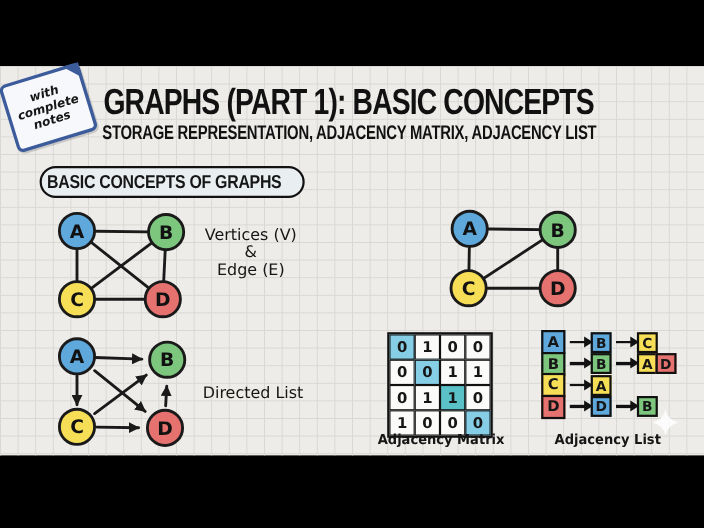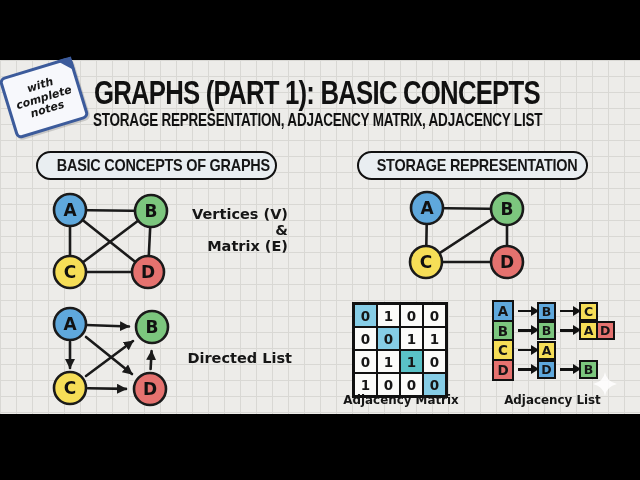--- a/index.html
+++ b/index.html
@@ -24,31 +24,31 @@
     border-top:15px solid var(--note-border);border-left:15px solid transparent;border-bottom-left-radius:3px;}
   .note span{font-size:11px;font-weight:bold;line-height:12.5px;font-style:italic;}
   
   .title{position:absolute;left:94px;top:14px;font-family:"Liberation Sans",sans-serif;
     font-weight:bold;font-size:33px;letter-spacing:-1px;white-space:nowrap;
     transform:scaleX(.78);transform-origin:left top;color:#111;}
   .subtitle{position:absolute;left:93px;top:50px;font-family:"Liberation Sans",sans-serif;
     font-weight:bold;font-size:18px;letter-spacing:-.3px;white-space:nowrap;
     transform:scaleX(.75);transform-origin:left top;color:#111;}
   .pill{position:absolute;top:91px;height:29px;border:2.5px solid #111;border-radius:15px;
-    background:var(--pill);display:flex;align-items:center;justify-content:flex-start;}
+    background:var(--pill);display:flex;align-items:center;justify-content:flex-end;}
   .pill span{font-family:"Liberation Sans",sans-serif;font-weight:bold;font-size:17px;
     letter-spacing:-.3px;white-space:nowrap;transform:scaleX(.85);}
   .pill.left{left:36px;width:241px;}
   .pill.right{left:357px;width:231px;}
   svg.graph{position:absolute;overflow:visible;}
   svg .edge{stroke:#1a1a1a;stroke-width:2.6;fill:none;stroke-linecap:round;}
   svg circle{stroke:#1a1a1a;stroke-width:2.6;}
   svg text{font-family:"DejaVu Sans",sans-serif;font-weight:bold;font-size:17px;
     text-anchor:middle;fill:#111;}
-  .caption{position:absolute;text-align:right;font-weight:bold;font-size:14.5px;line-height:16px;}
+  .caption{position:absolute;text-align:center;font-weight:normal;font-size:14.5px;line-height:16px;}
   .small-caption{position:absolute;text-align:center;font-weight:bold;font-size:12.5px;
     white-space:nowrap;transform:scaleX(.95);}
   
   .matrix{position:absolute;left:352px;top:242px;display:grid;
     grid-template-columns:repeat(4,23px);grid-auto-rows:23px;border:2.4px solid #111;background:#fbfbf9;}
   .mcell{border:1.2px solid #111;display:flex;align-items:center;justify-content:center;
     font-weight:bold;font-size:13.5px;}
   .mcell.hl{background:var(--hl-blue);}
   .mcell.hl2{background:var(--hl-teal);}
   
@@ -79,23 +79,20 @@
       <span>complete</span>
       <span>notes</span>
     </div>
 
     <div class="title">GRAPHS (PART 1): BASIC CONCEPTS</div>
     <div class="subtitle">STORAGE REPRESENTATION, ADJACENCY MATRIX, ADJACENCY LIST</div>
 
     <div class="pill left">
       <span>BASIC CONCEPTS OF GRAPHS</span>
     </div>
-    <div class="pill right">
-      <span>STORAGE REPRESENTATION</span>
-    </div>
 
     <svg class="graph" style="left:38px;top:132px" width="132" height="100" viewBox="0 0 132 100">
       <line class="edge" x1="32" y1="18" x2="113" y2="19"></line>
       <line class="edge" x1="32" y1="18" x2="32" y2="80"></line>
       <line class="edge" x1="32" y1="18" x2="110" y2="80"></line>
       <line class="edge" x1="113" y1="19" x2="32" y2="80"></line>
       <line class="edge" x1="113" y1="19" x2="110" y2="80"></line>
       <line class="edge" x1="32" y1="80" x2="110" y2="80"></line>
       <g>
           <circle cx="32" cy="18" r="16" fill="var(--blue)"></circle>
@@ -111,21 +108,21 @@
         </g>
       <g>
           <circle cx="110" cy="80" r="16" fill="var(--red)"></circle>
           <text x="110" y="86">D</text>
         </g>
     </svg>
 
     <div class="caption" style="left:168px;top:146px;width:120px">
       <div>Vertices (V)</div>
       <div>&amp;</div>
-      <div>Matrix (E)</div>
+      <div>Edge (E)</div>
     </div>
 
     <svg class="graph" style="left:38px;top:247px" width="132" height="100" viewBox="0 0 132 100">
       <defs>
         <marker id="ah" markerUnits="userSpaceOnUse" markerWidth="11" markerHeight="10" refX="9" refY="5" orient="auto">
             <path d="M0,0 L10,5 L0,10 z" fill="#1a1a1a"></path>
           </marker>
       </defs>
       <line class="edge" x1="48" y1="18" x2="91" y2="19.5" marker-end="url(#ah)"></line>
       <line class="edge" x1="32" y1="35" x2="32" y2="61" marker-end="url(#ah)"></line>

